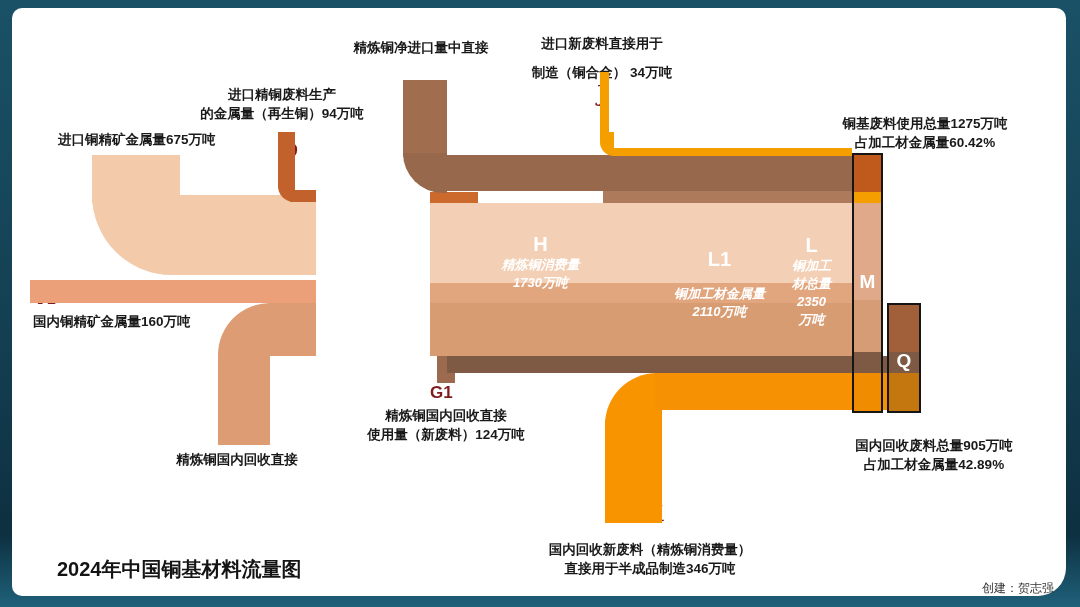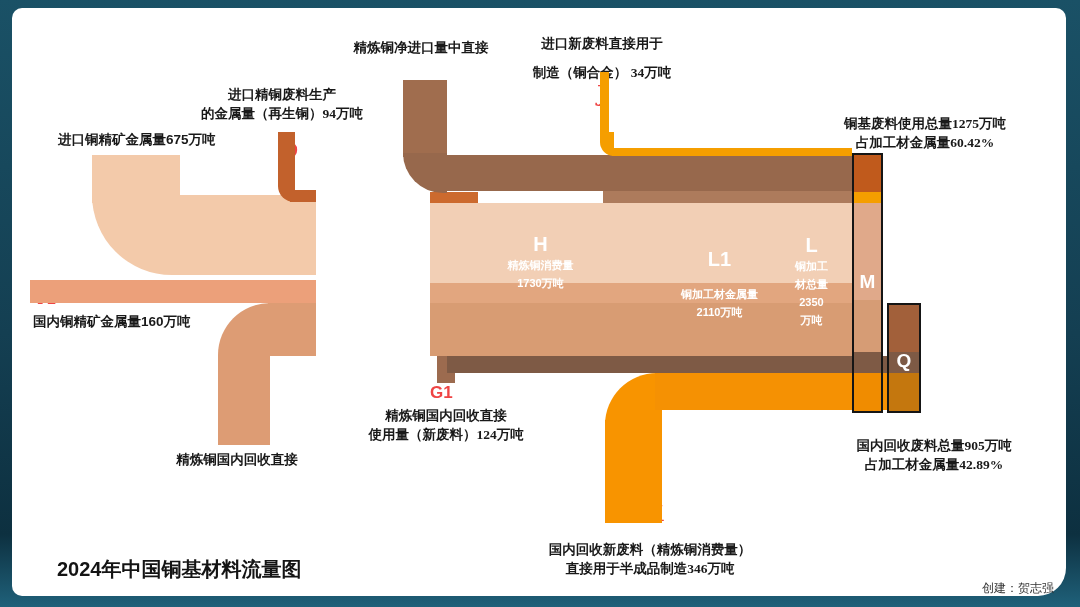--- a/index.html
+++ b/index.html
@@ -4,26 +4,26 @@
 <style>
   html,body{margin:0;padding:0;background:#0e3547;}
   .canvas{position:relative;width:1080px;height:607px;overflow:hidden;
     background:linear-gradient(180deg,#1a5166 0%,#143f52 55%,#0d3040 88%,#1f617a 100%);
     font-family:"Liberation Sans", sans-serif;}
   .content{position:absolute;left:12px;top:8px;width:1054px;height:588px;background:#ffffff;
     border-radius:10px 10px 28px 10px;}
   .plot{position:absolute;left:10px;top:0;width:1040px;height:588px;}
   .abs{position:absolute;}
   .lbl{position:absolute;color:#191919;font-weight:bold;font-size:13.5px;line-height:19px;white-space:nowrap;}
-  .lbl.center{text-align:center;font-family:Liberation Serif, serif;}
-  .letter{position:absolute;color:#ef4444;font-family:"DejaVu Serif", serif;font-weight:600;font-size:22px;line-height:22px;text-align:center;}
+  .lbl.center{text-align:center;}
+  .letter{position:absolute;color:#7f1d1d;font-family:"DejaVu Serif", serif;font-weight:600;font-size:22px;line-height:22px;text-align:center;}
   .node{position:absolute;display:flex;flex-direction:column;align-items:center;justify-content:center;
     color:#fff;font-weight:bold;text-align:center;}
   .node .big{font-size:20px;line-height:24px;}
-  .node .sm{font-size:11px;line-height:18px;}
+  .node .sm{font-size:13px;line-height:18px;font-style:italic;}
   .sumbox{position:absolute;border:2px solid #151515;box-sizing:border-box;}
   .sumbox .band{position:absolute;left:0;width:100%;}
   .sumletter{position:absolute;width:100%;text-align:center;color:#fff;font-weight:bold;font-size:19px;}
   .title{position:absolute;color:#141414;font-weight:bold;font-size:20px;}
   .credit{position:absolute;color:#333;font-size:12px;}
 </style>
 </head>
 <body>
 
 <div class="canvas">

